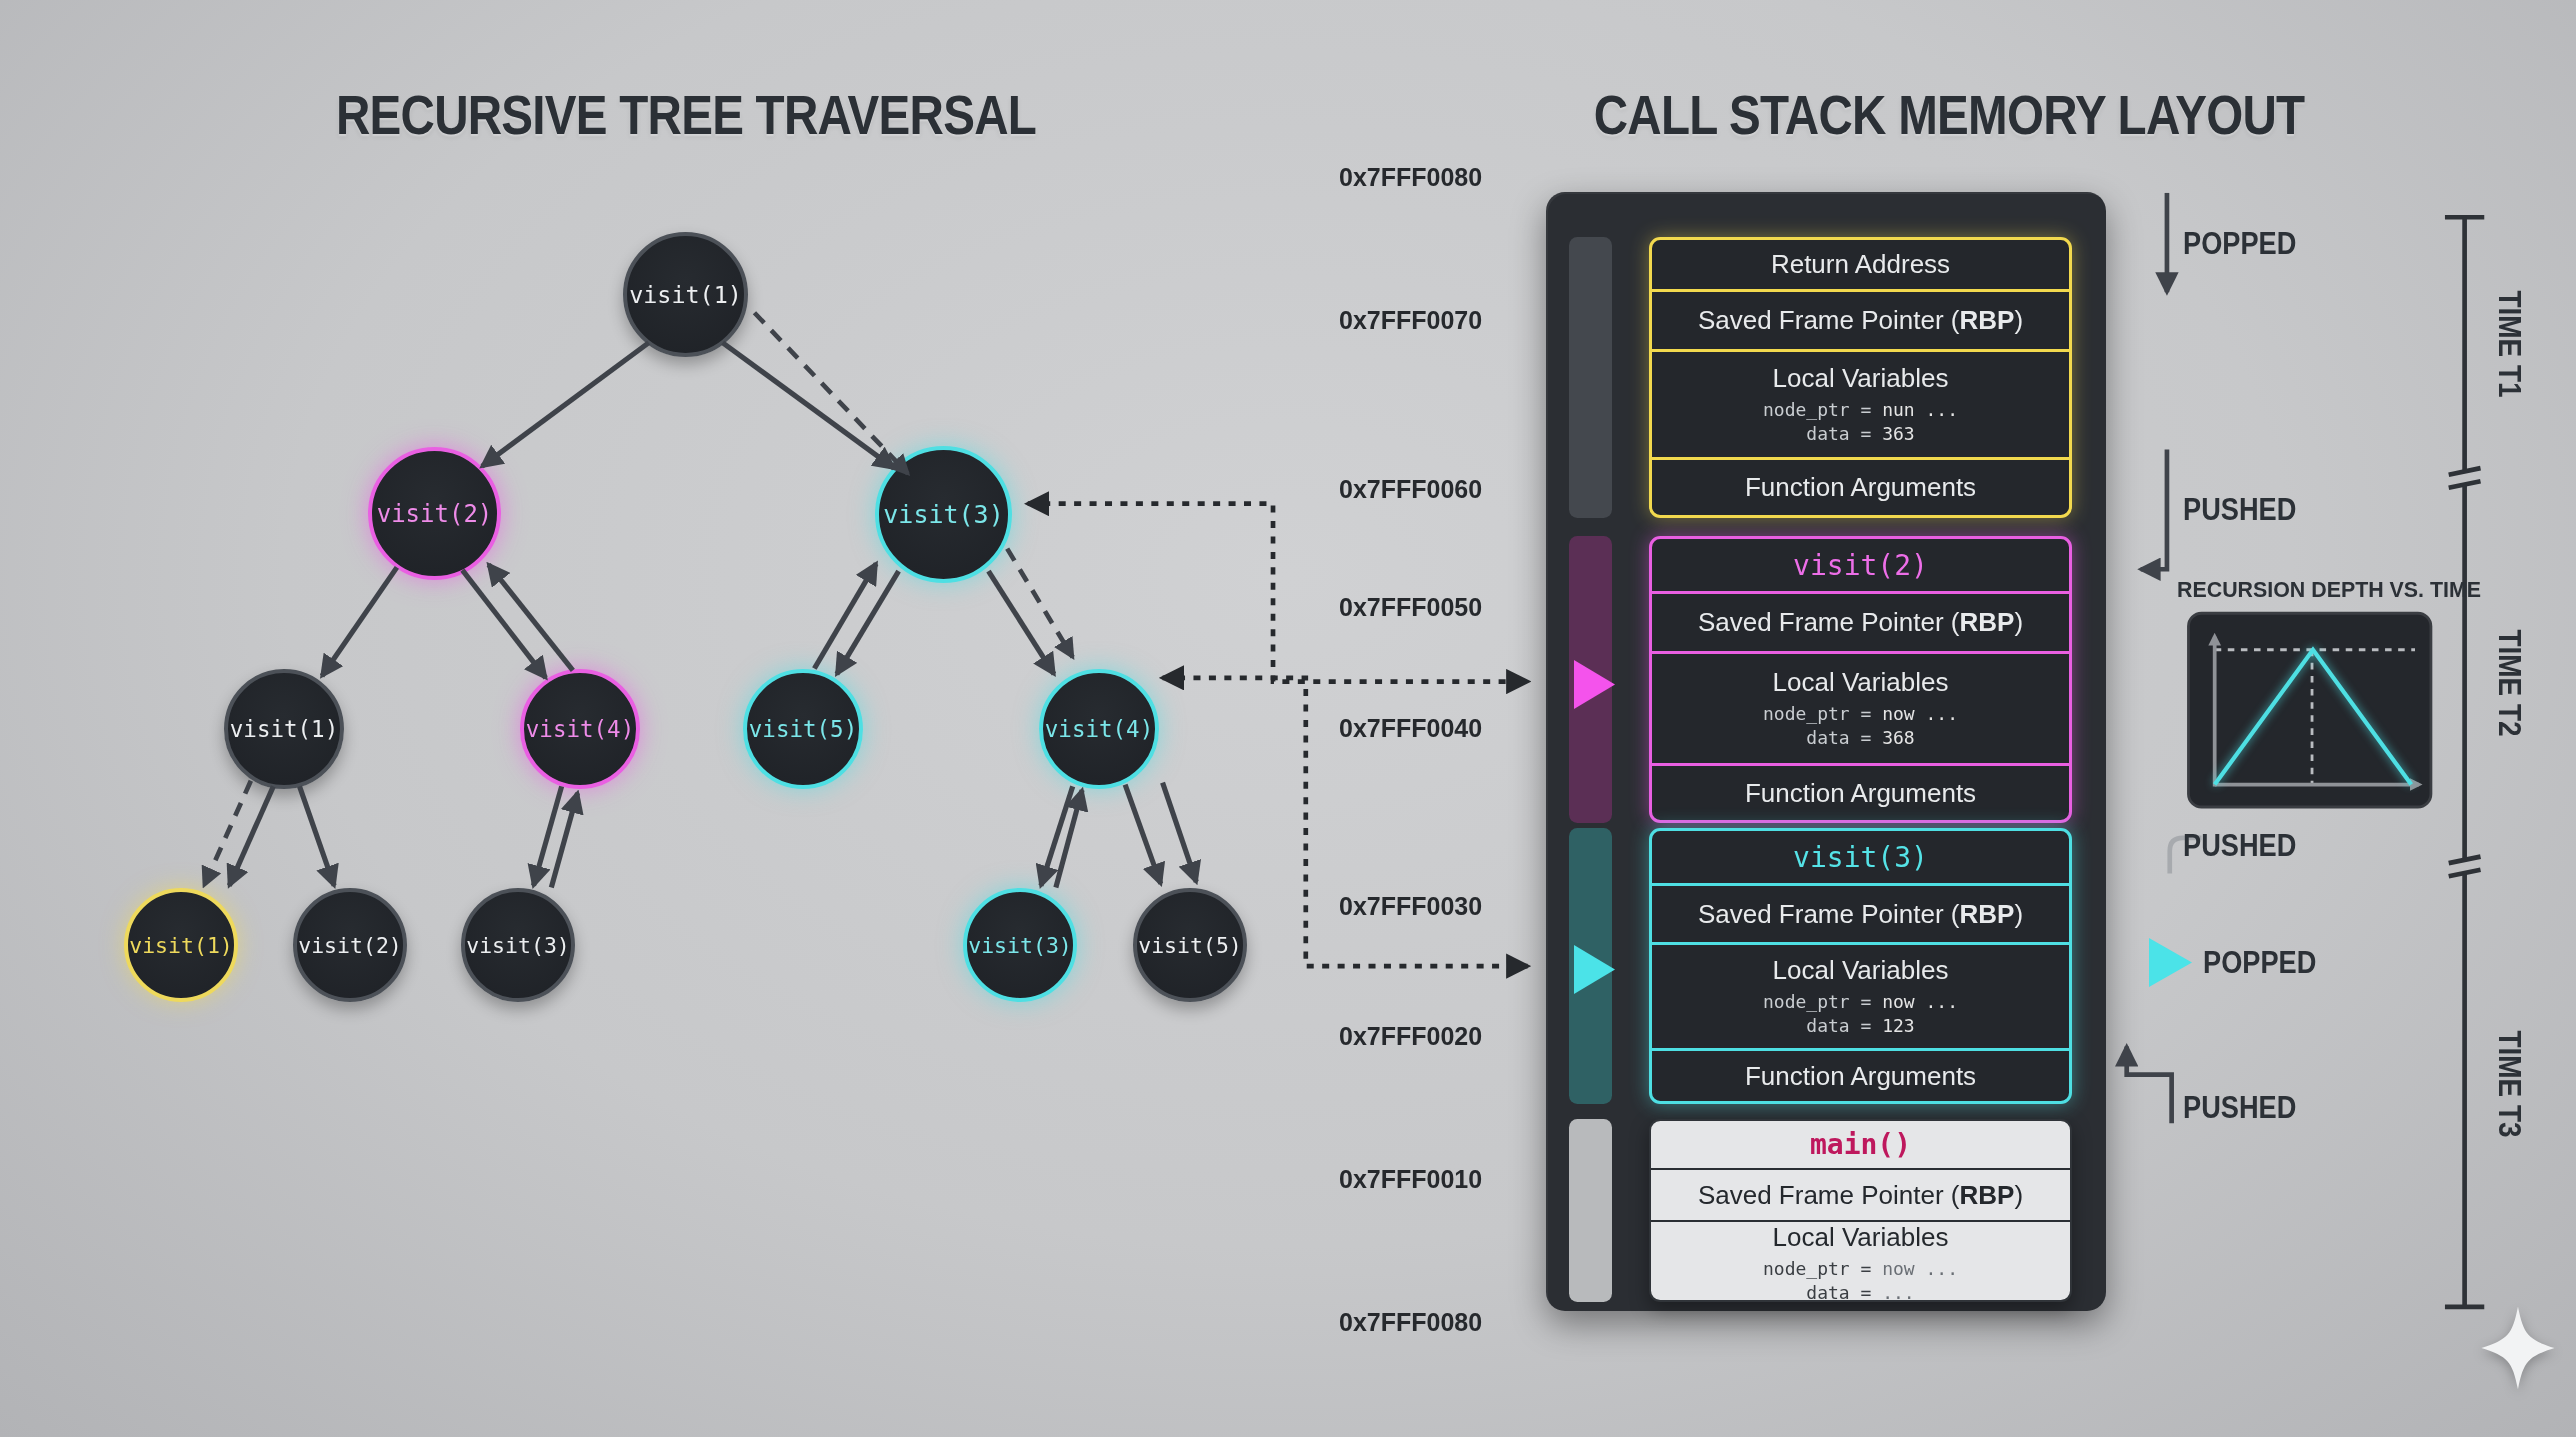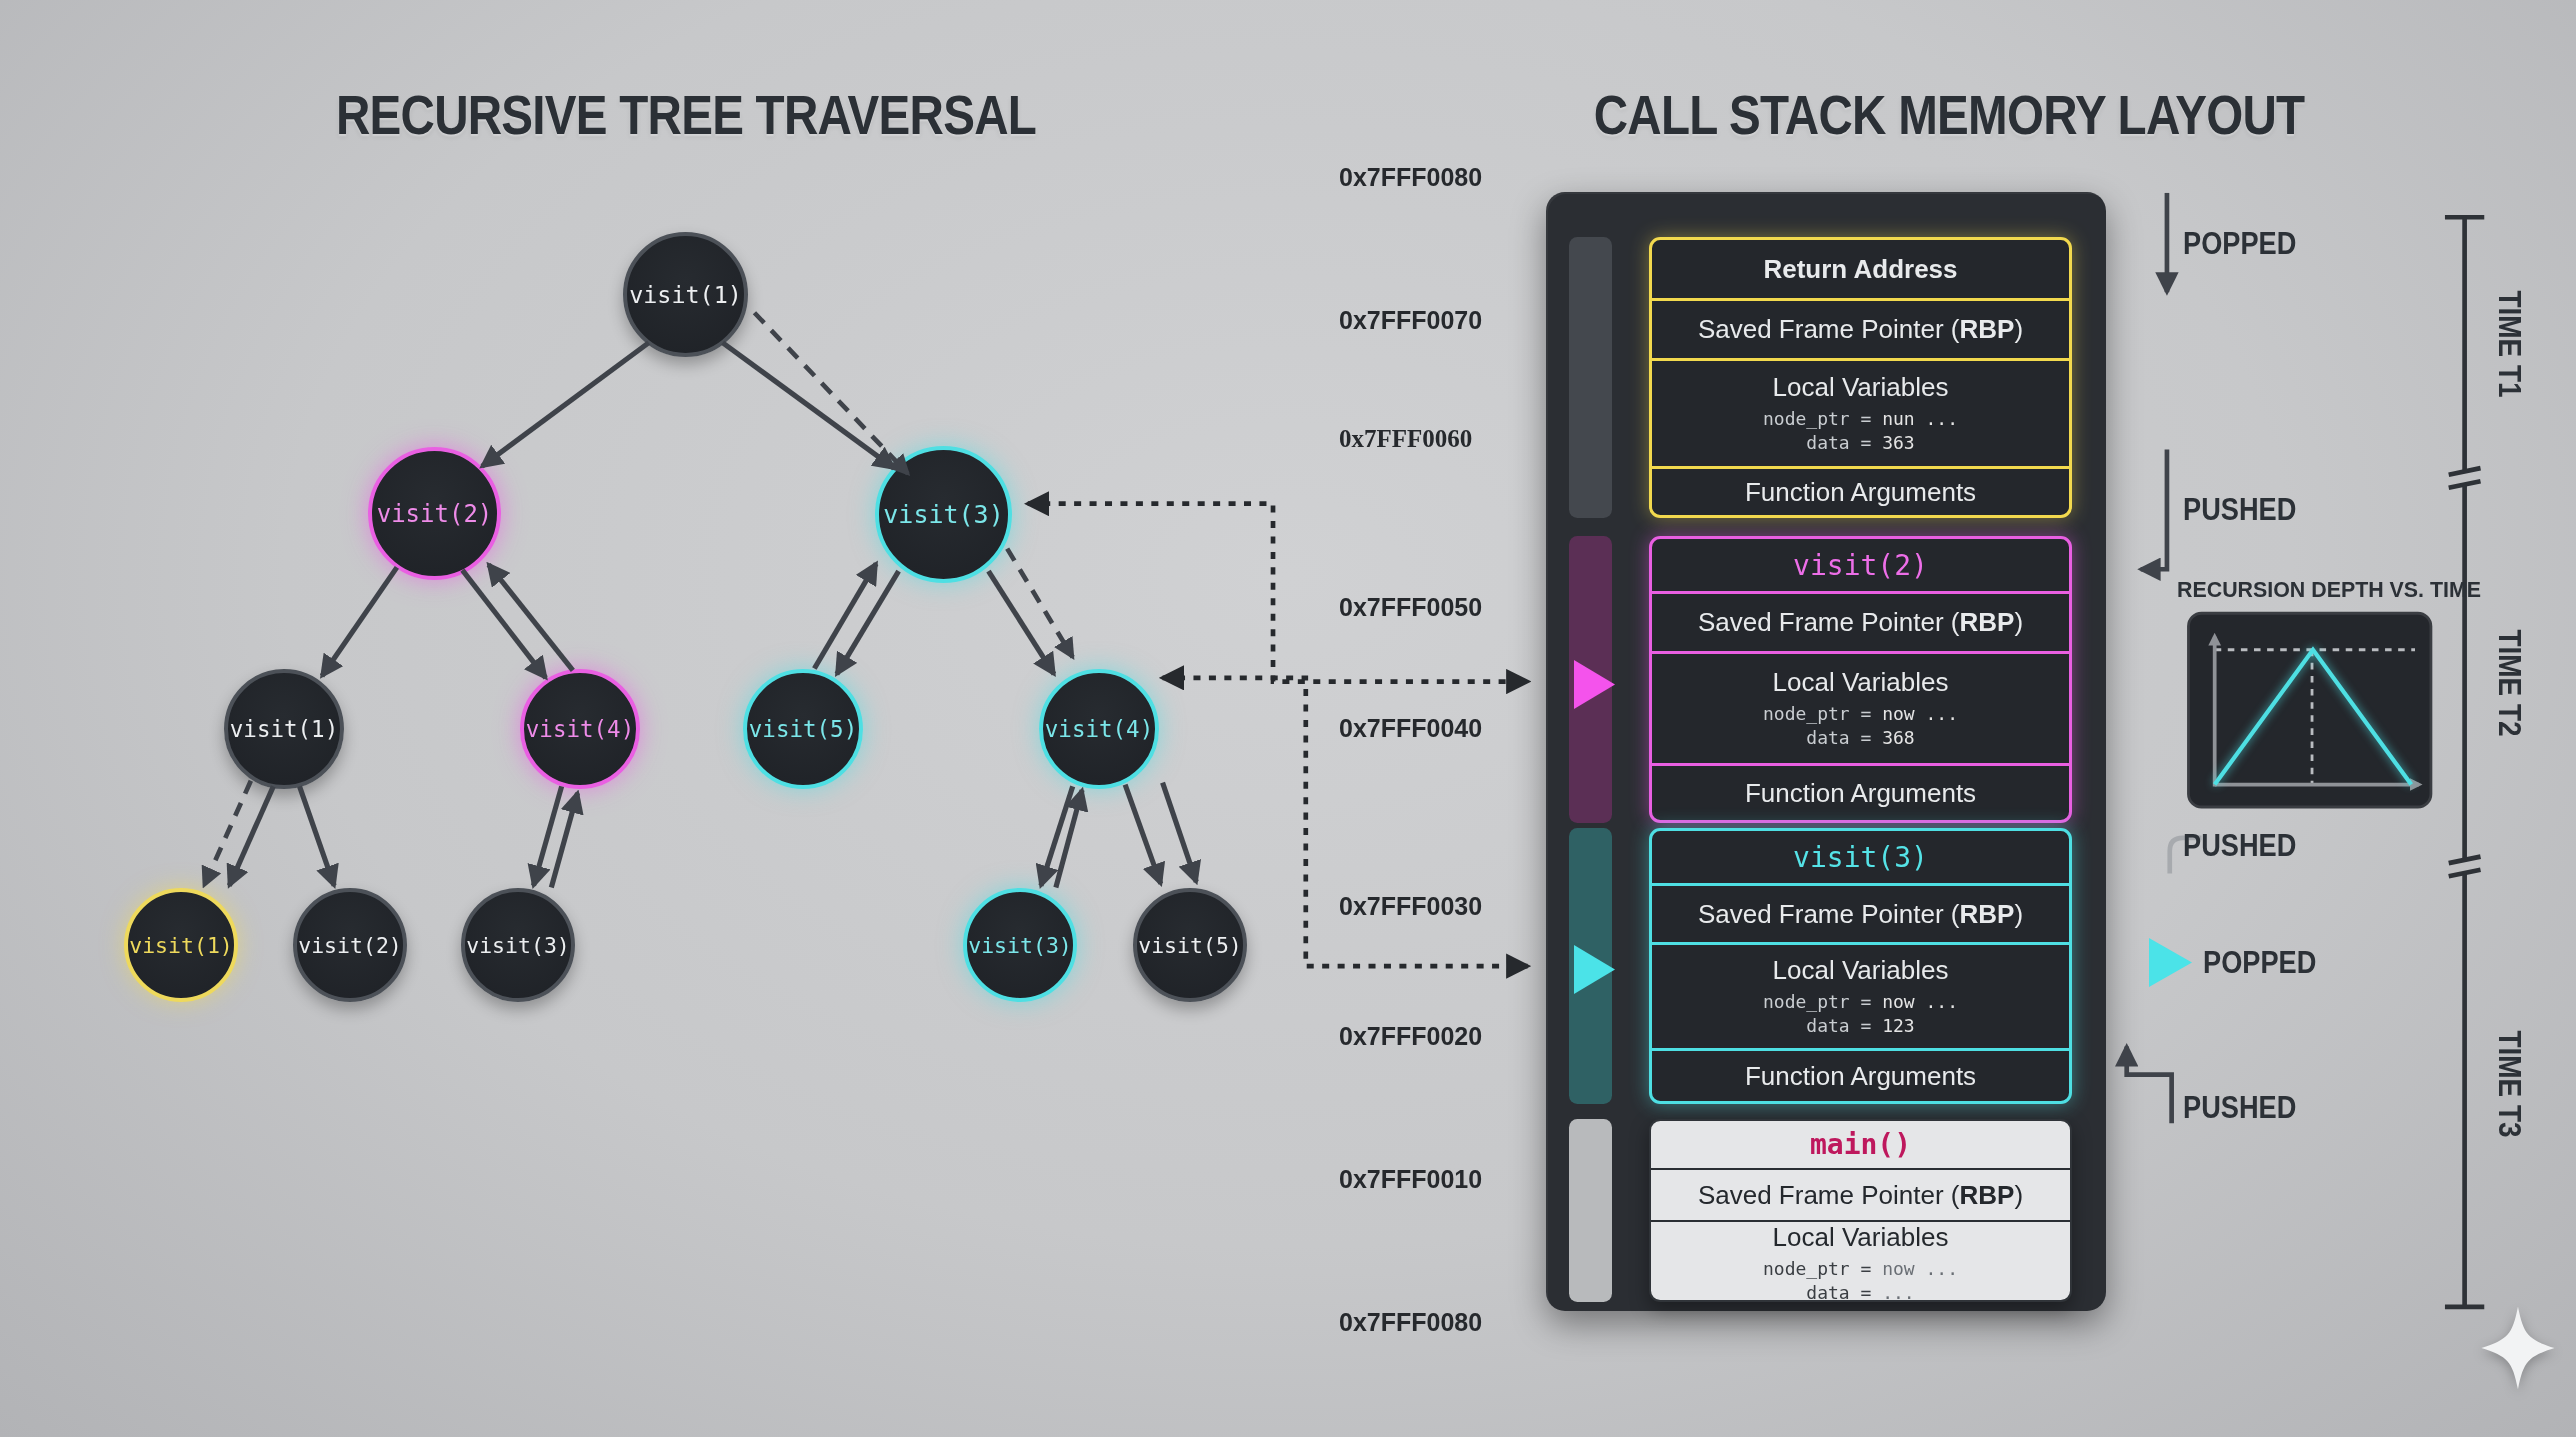--- a/index.html
+++ b/index.html
@@ -93,21 +93,21 @@
 <div id="strips">
     <div class="strip gray" style="top: 237px; height: 281px;"></div>
     <div class="strip magenta" style="top: 536px; height: 287px;"></div>
     <div class="tri m" style="left: 1574px; top: 660px; width: 41px; height: 49px;"></div>
     <div class="strip teal" style="top: 828px; height: 276px;"></div>
     <div class="tri c" style="left: 1574px; top: 945px; width: 41px; height: 49px;"></div>
     <div class="strip light" style="top: 1119px; height: 183px;"></div>
   </div>
 <div id="frames">
     <div class="frame yellow" style="top: 237px; height: 281px;">
-      <div class="frow" style="height: 58px; flex: 0 0 auto; font-weight: bold;">Return Address</div>
+      <div class="frow" style="height: 49px; flex: 0 0 auto;">Return Address</div>
       <div class="frow" style="height: 60px; flex: 0 0 auto;"><span>Saved Frame Pointer (</span><b>RBP</b><span>)</span></div>
       <div class="frow locals" style="height: 108px; flex: 0 0 auto;"><div class="lhead">Local Variables</div><div class="mono"><span>node_ptr = </span><span class="val">nun ...</span></div><div class="mono"><span>data = </span><span class="val">363</span></div></div>
       <div class="frow" style="flex: 1 1 0%;">Function Arguments</div>
     </div>
     <div class="frame magenta" style="top: 536px; height: 287px;">
       <div class="frow ftitle" style="height: 52px; flex: 0 0 auto;">visit(2)</div>
       <div class="frow" style="height: 60px; flex: 0 0 auto;"><span>Saved Frame Pointer (</span><b>RBP</b><span>)</span></div>
       <div class="frow locals" style="height: 112px; flex: 0 0 auto;"><div class="lhead">Local Variables</div><div class="mono"><span>node_ptr = </span><span class="val">now ...</span></div><div class="mono"><span>data = </span><span class="val">368</span></div></div>
       <div class="frow" style="flex: 1 1 0%;">Function Arguments</div>
     </div>
@@ -119,21 +119,21 @@
     </div>
     <div class="frame main" style="top: 1119px; height: 183px;">
       <div class="frow ftitle" style="height: 47px; flex: 0 0 auto;">main()</div>
       <div class="frow" style="height: 52px; flex: 0 0 auto;"><span>Saved Frame Pointer (</span><b>RBP</b><span>)</span></div>
       <div class="frow locals" style="flex: 1 1 0%;"><div class="lhead">Local Variables</div><div class="mono"><span>node_ptr = </span><span class="val">now ...</span></div><div class="mono"><span>data = </span><span class="val">...</span></div></div>
     </div>
   </div>
 <div id="addresses">
     <div class="addr" style="top: 163px;">0x7FFF0080</div>
     <div class="addr" style="top: 306px;">0x7FFF0070</div>
-    <div class="addr" style="top: 425px; font-family: Liberation Serif, serif;">0x7FFF0060</div>
+    <div class="addr" style="top: 475px;">0x7FFF0060</div>
     <div class="addr" style="top: 593px;">0x7FFF0050</div>
     <div class="addr" style="top: 714px;">0x7FFF0040</div>
     <div class="addr" style="top: 892px;">0x7FFF0030</div>
     <div class="addr" style="top: 1022px;">0x7FFF0020</div>
     <div class="addr" style="top: 1165px;">0x7FFF0010</div>
     <div class="addr" style="top: 1308px;">0x7FFF0080</div>
   </div>
 <div id="tree-nodes">
     <div class="node gray" style="left: 623px; top: 232px; width: 125px; height: 125px; font-size: 23.4px;">visit(1)</div>
     <div class="node magenta" style="left: 368px; top: 447px; width: 133px; height: 133px; font-size: 24px;">visit(2)</div>

